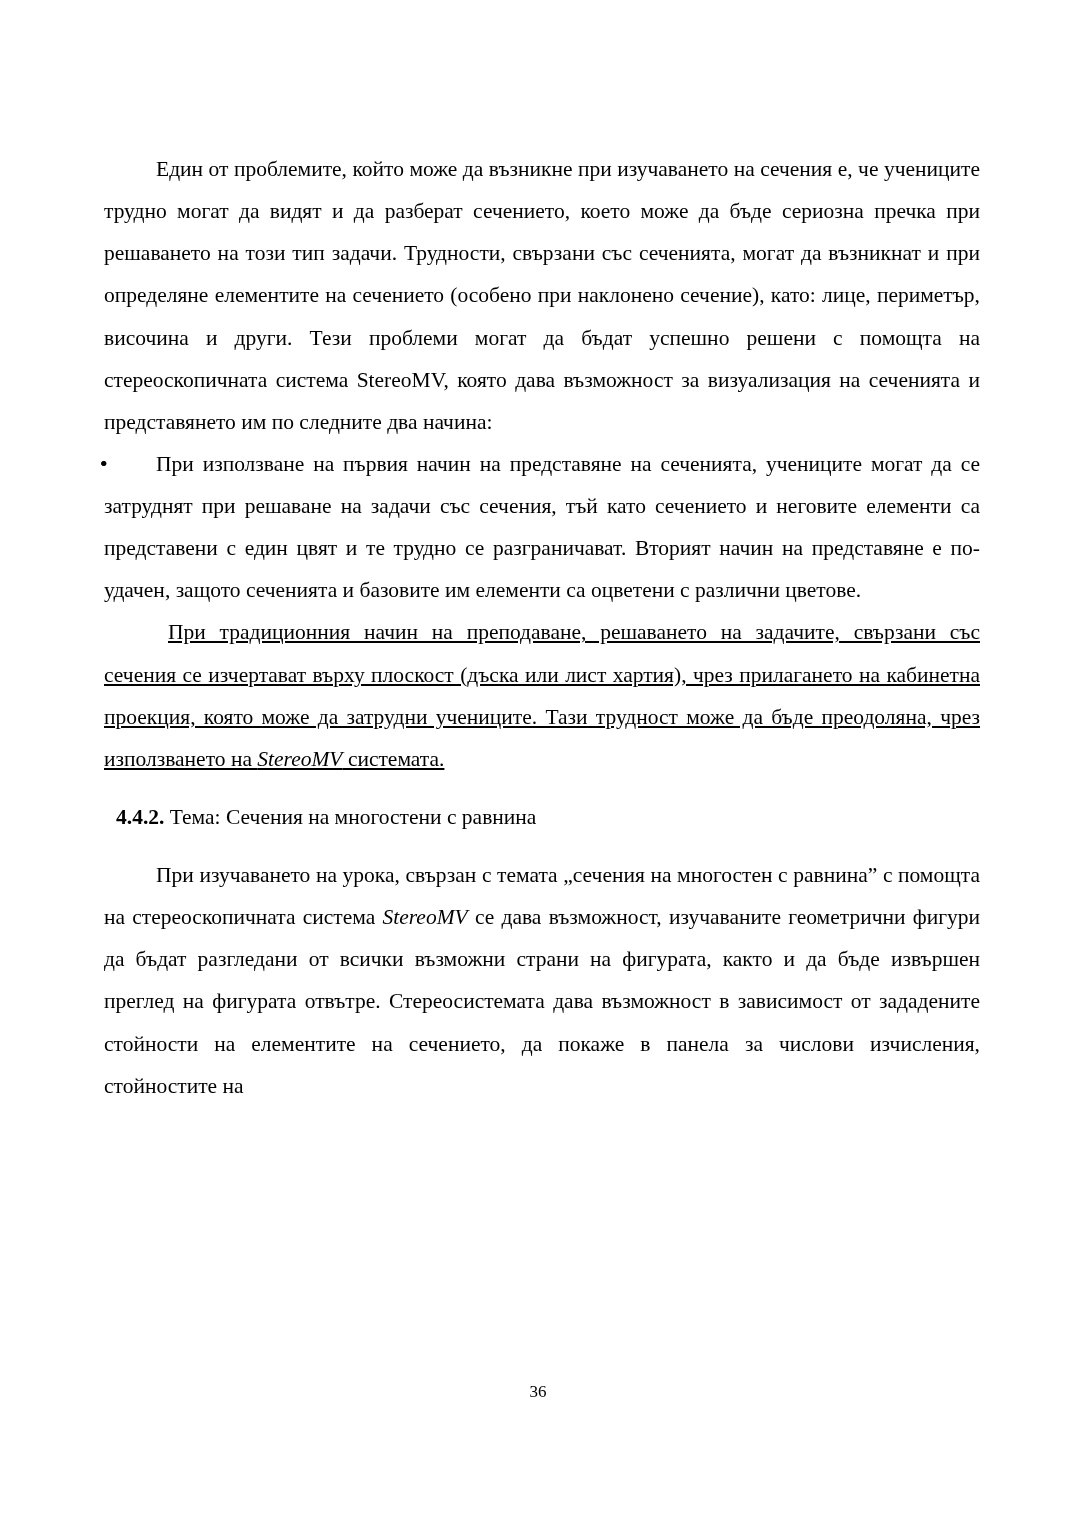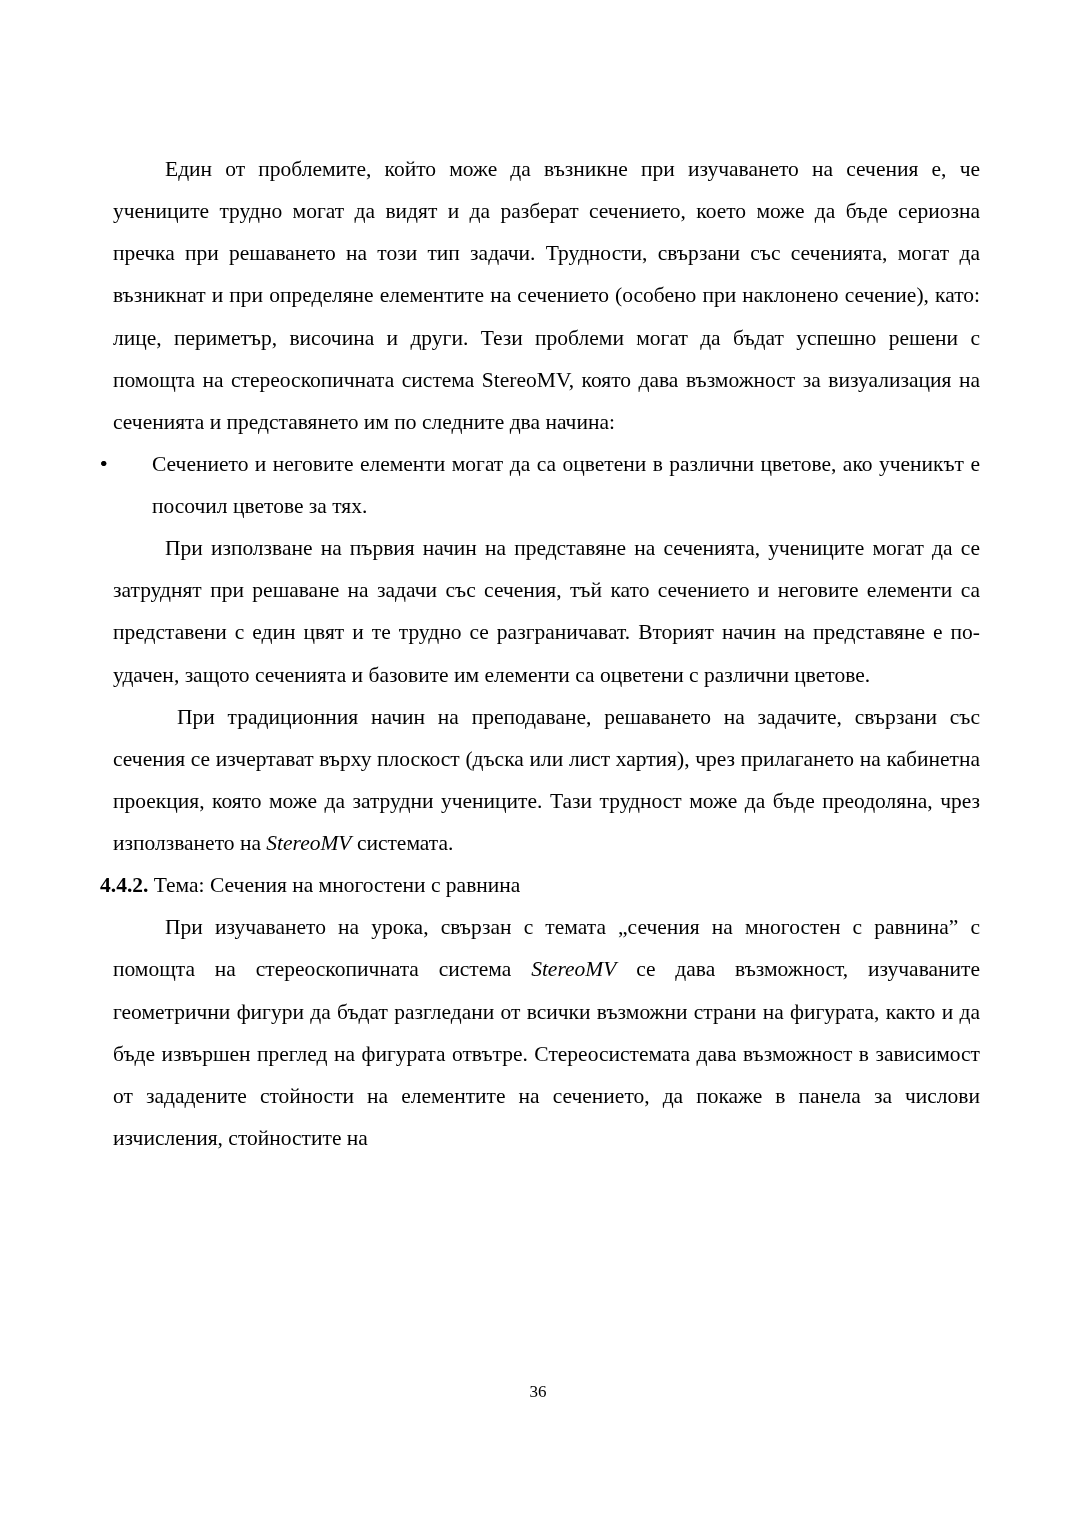--- a/index.html
+++ b/index.html
@@ -20,26 +20,27 @@
     width: 1080px;
     height: 1527px;
     padding: 148px 100px 0 100px;
     position: relative;
   }
   .para {
     font-size: 21.5px;
     line-height: 1.96;
     text-align: justify;
     text-justify: inter-word;
-    margin: 0 0 0 13px;
+    margin: 0 0 0 4px;
     text-indent: 52px;
     hyphens: manual;
   }
   .para.extra-indent {
     text-indent: 64px;
+    text-decoration: underline;
   }
   .bullet-list {
     list-style: none;
     margin: 0;
     padding: 0;
   }
   .bullet-item {
     position: relative;
     font-size: 21.5px;
     line-height: 1.96;
@@ -50,21 +51,21 @@
   .bullet-dot {
     position: absolute;
     left: 0;
     top: 0;
     font-size: 21.5px;
     line-height: 1.96;
   }
   .heading {
     font-size: 21.5px;
     line-height: 1.96;
-    margin: 0;
+    margin: 16px;
     text-align: left;
   }
   .heading .num {
     font-weight: bold;
   }
   .italic {
     font-style: italic;
   }
   .page-number {
     position: absolute;
@@ -82,21 +83,20 @@
 <div class="page">
 
   <p class="para">Един от проблемите, който може да възникне при изучаването на сечения е, че учениците трудно могат да видят и да разберат сечението, което може да бъде сериозна пречка при решаването на този тип задачи. Трудности, свързани със сеченията, могат да възникнат и при определяне елементите на сечението (особено при наклонено сечение), като: лице, периметър, височина и други. Тези проблеми могат да бъдат успешно решени с помощта на стереоскопичната система StereoMV, която дава възможност за визуализация на сеченията и представянето им по следните два начина:</p>
 
   <ul class="bullet-list">
     <li class="bullet-item">
       <span class="bullet-dot">•</span>
     </li>
     <li class="bullet-item">
       <span class="bullet-dot">•</span>
-      <span>Сечението и неговите елементи могат да са оцветени в различни цветове, ако ученикът е посочил цветове за тях.</span>
     </li>
   </ul>
 
   <p class="para">При използване на първия начин на представяне на сеченията, учениците могат да се затруднят при решаване на задачи със сечения, тъй като сечението и неговите елементи са представени с един цвят и те трудно се разграничават. Вторият начин на представяне е по-удачен, защото сеченията и базовите им елементи са оцветени с различни цветове.</p>
 
   <p class="para extra-indent">
     <span>При традиционния начин на преподаване, решаването на задачите, свързани със сечения се изчертават върху плоскост (дъска или лист хартия), чрез прилагането на кабинетна проекция, която може да затрудни учениците. Тази трудност може да бъде преодоляна, чрез използването на </span><span class="italic">StereoMV</span><span> системата.</span>
   </p>
 
   <p class="heading">

